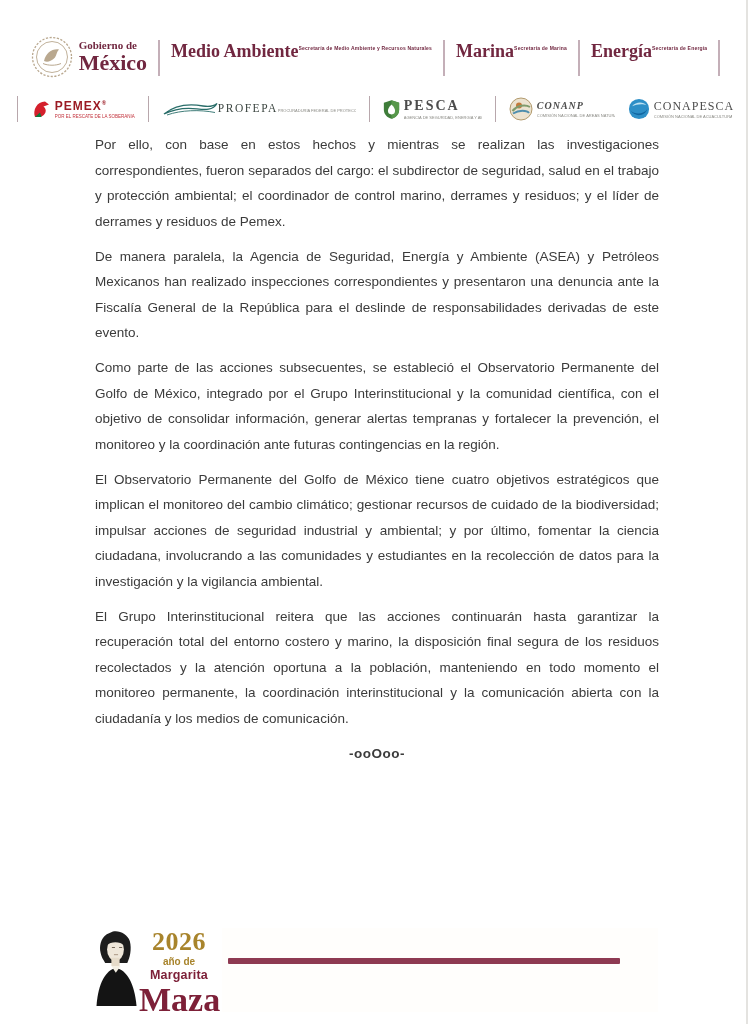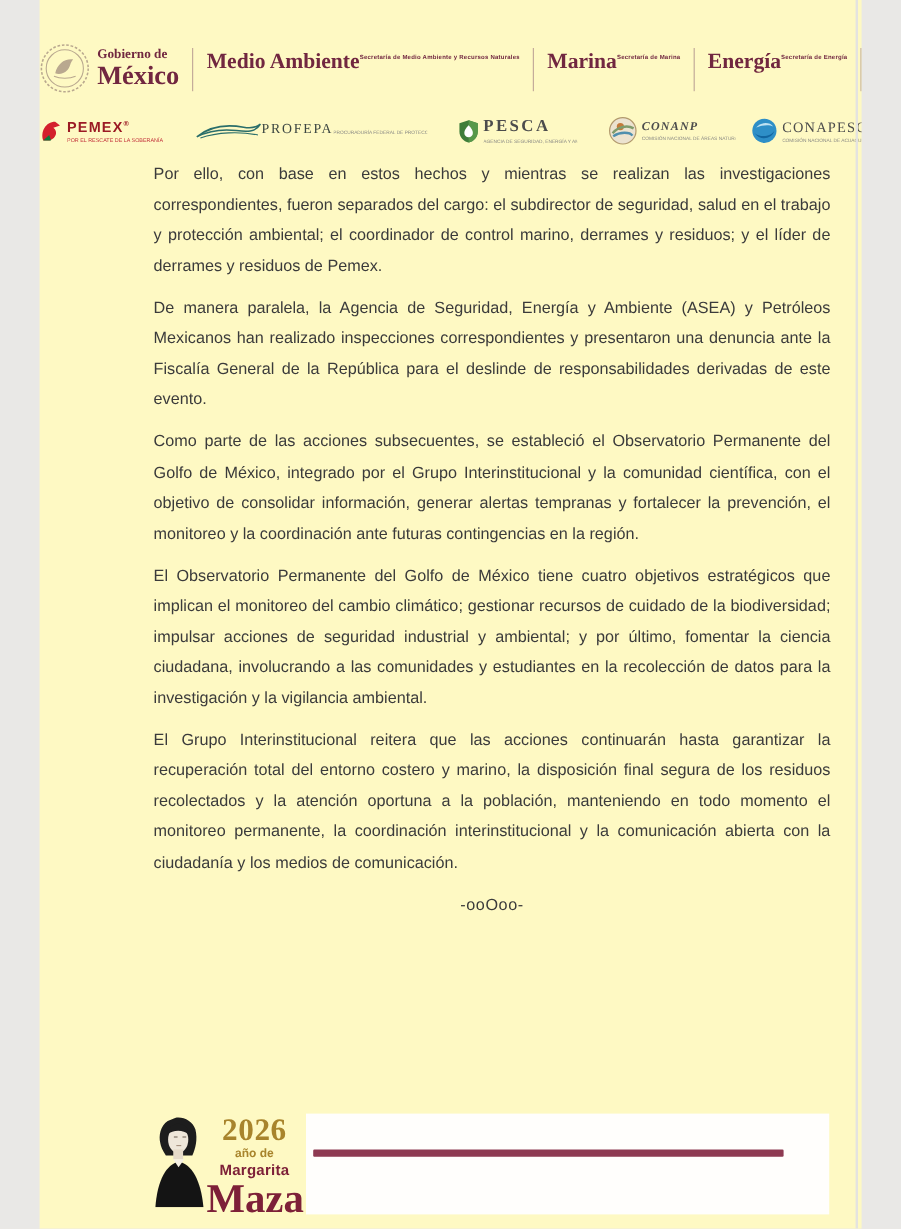--- a/index.html
+++ b/index.html
@@ -1,19 +1,19 @@
 <!DOCTYPE html>
 <html><head>
 <meta charset="utf-8">
 <style>
   * { margin:0; padding:0; box-sizing:border-box; }
   html,body { background:#e9e8e6; }
   .page {
-    position:relative; width:685px; height:1024px; margin:0 auto;
-    background:#fef9c3; overflow:hidden;
+    position:relative; width:751px; height:1024px; margin:0 auto;
+    background:#ffffff; overflow:hidden;
     font-family:"Liberation Sans", sans-serif; color:#3b3b3b;
   }
   .edge-line { position:absolute; top:0; bottom:0; right:3px; width:2px; background:#e4e3e0; }
 
   
   .gov-row {
     position:absolute; top:36px; left:0; right:0;
     display:flex; justify-content:center; align-items:flex-start; gap:11px;
   }
   .gob-mx { display:flex; align-items:center; gap:6px; }
@@ -43,21 +43,21 @@
   .conanp-name { font-family:"Liberation Serif", serif; font-weight:bold; font-size:10px; color:#4c4c4c; letter-spacing:1px; line-height:1;font-style:italic; }
   .conapesca-name { font-family:"Liberation Serif", serif; font-size:12px; color:#4c4c4c; letter-spacing:1px; line-height:1; }
   .agency-sub.left { text-align:left; }
 
   
   .doc-body {
     position:absolute; top:132px; left:95px; width:564px;
     font-size:13.5px; line-height:25.5px; text-align:justify; color:#3b3b3b;
   }
   .doc-body p { margin:0 0 9.5px 0; }
-  .closing { text-align:center; margin-top:8px; font-weight:400; letter-spacing:.5px; }
+  .closing { text-align:center; margin-top:8px; font-weight:700; letter-spacing:.5px; }
 
   
   .portrait { position:absolute; left:92px; top:928px; width:48px; height:78px; }
   .year-block { position:absolute; left:139px; top:929px; width:80px; text-align:center; line-height:1; }
   .year-num { font-family:"Liberation Serif", serif; font-weight:bold; font-size:26px; color:#a8842c; letter-spacing:.5px; }
   .year-caption { font-size:10px; font-weight:bold; color:#a8842c; margin-top:2px; }
   .honoree-first { font-size:12.5px; font-weight:bold; color:#7d2038; margin-top:2px; letter-spacing:.2px; }
   .honoree-last { font-family:"Liberation Serif", serif; font-weight:bold; font-size:34px; color:#7d2038; margin-top:1px; }
   .footer-panel { position:absolute; left:222px; top:928px; width:436px; height:84px; background:#fffefc; }
   .footer-rule { position:absolute; left:6px; top:30px; width:392px; height:6px; background:#8e3a52; border-radius:1px; }

